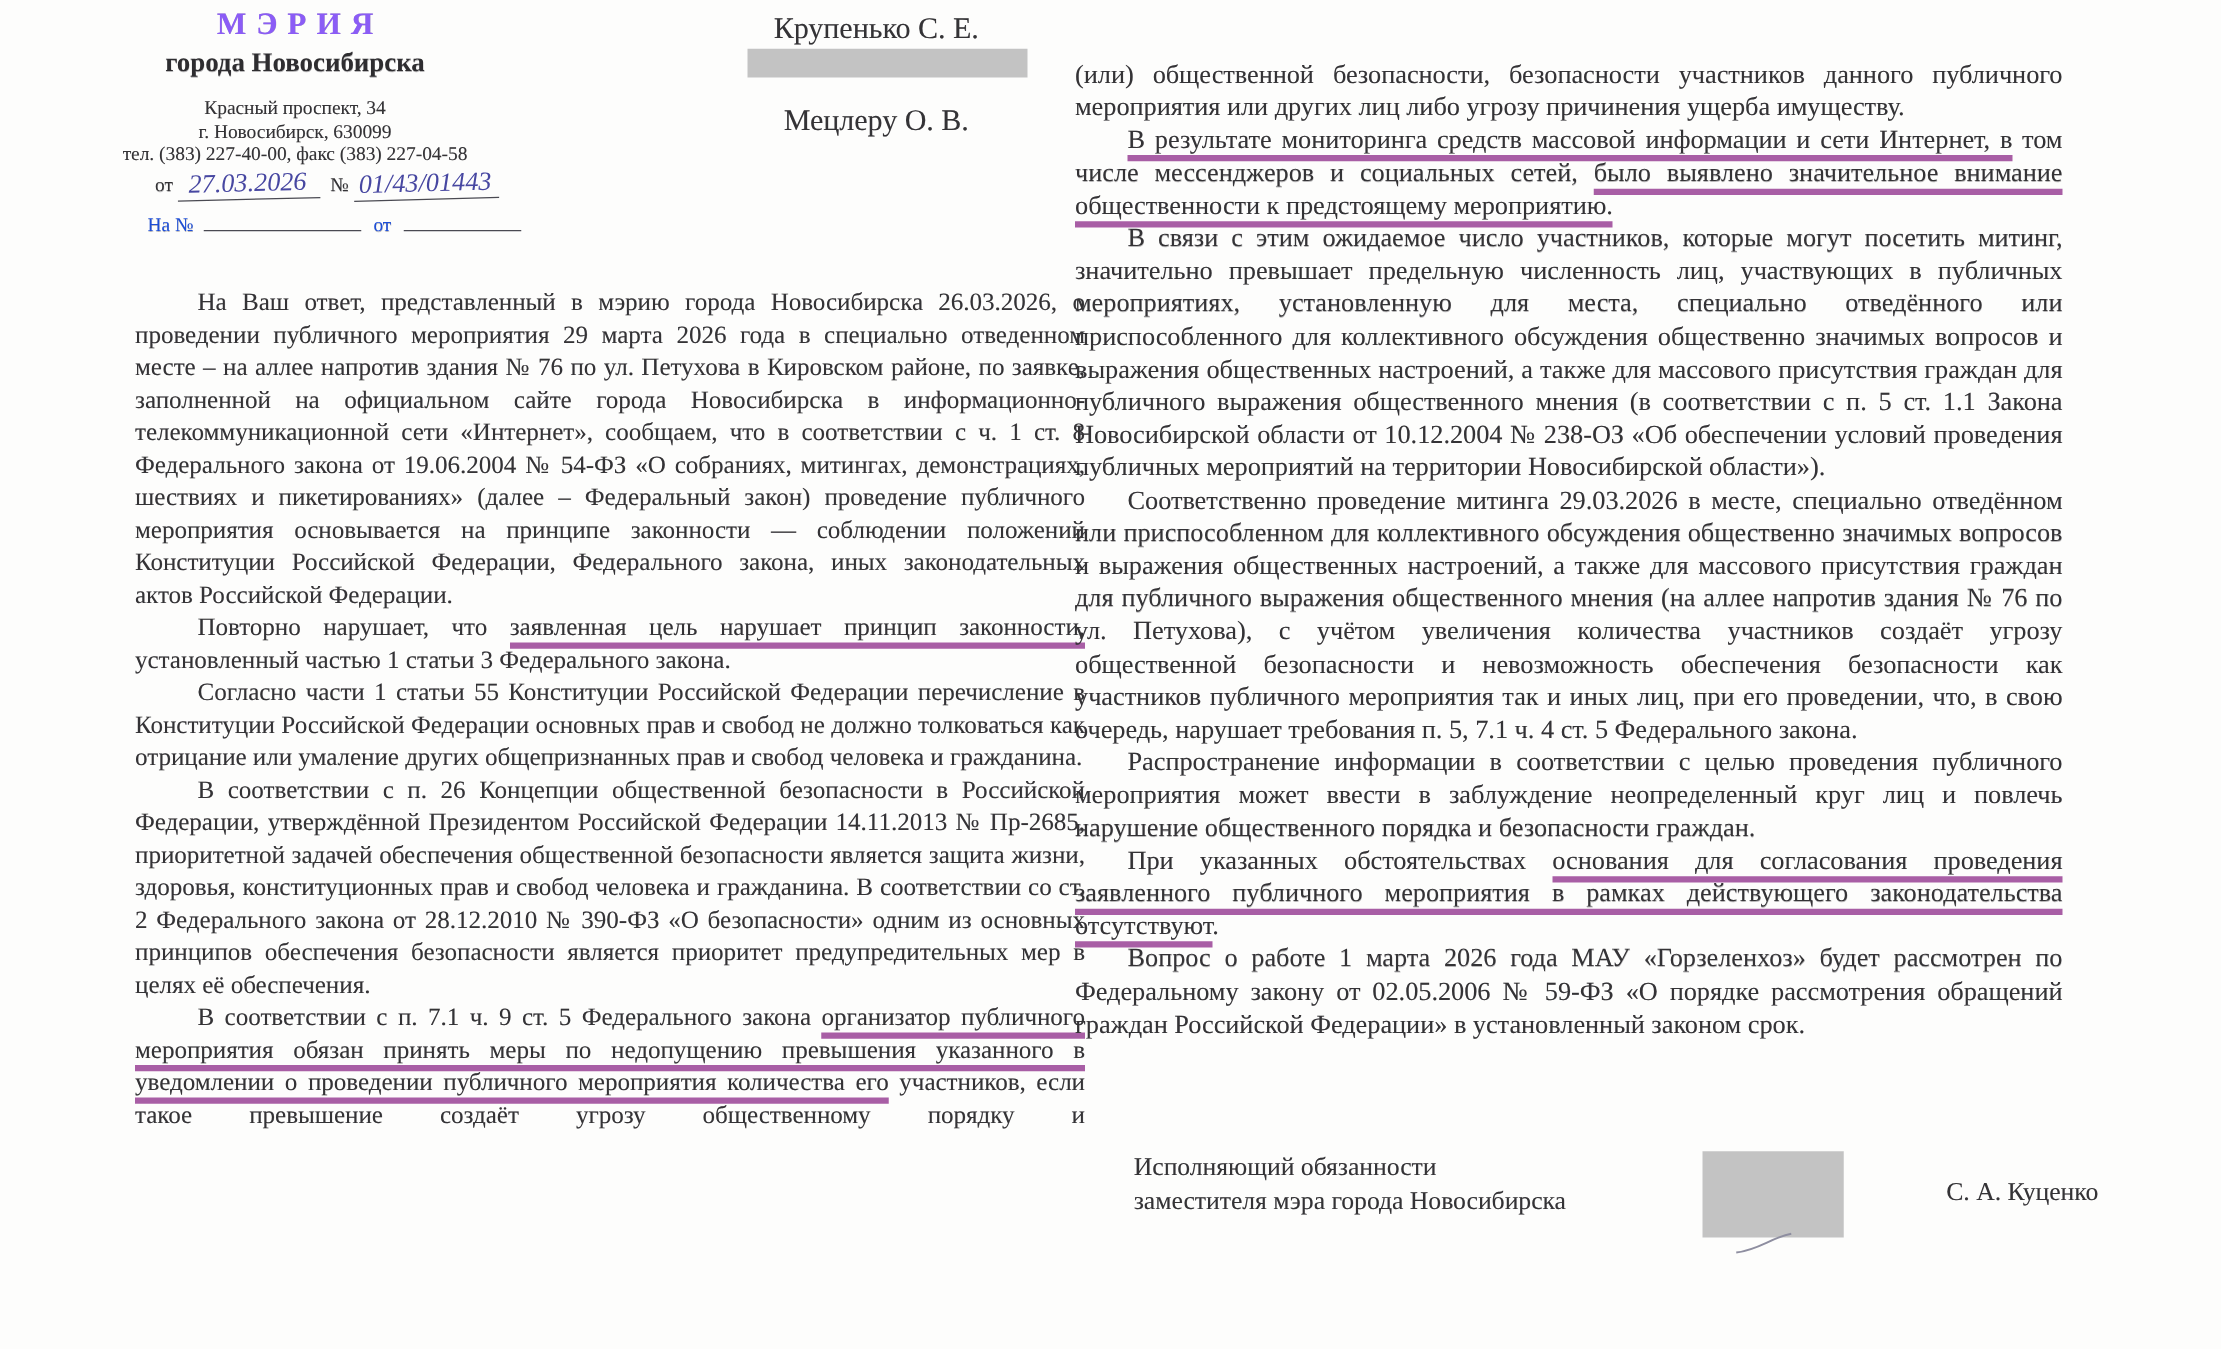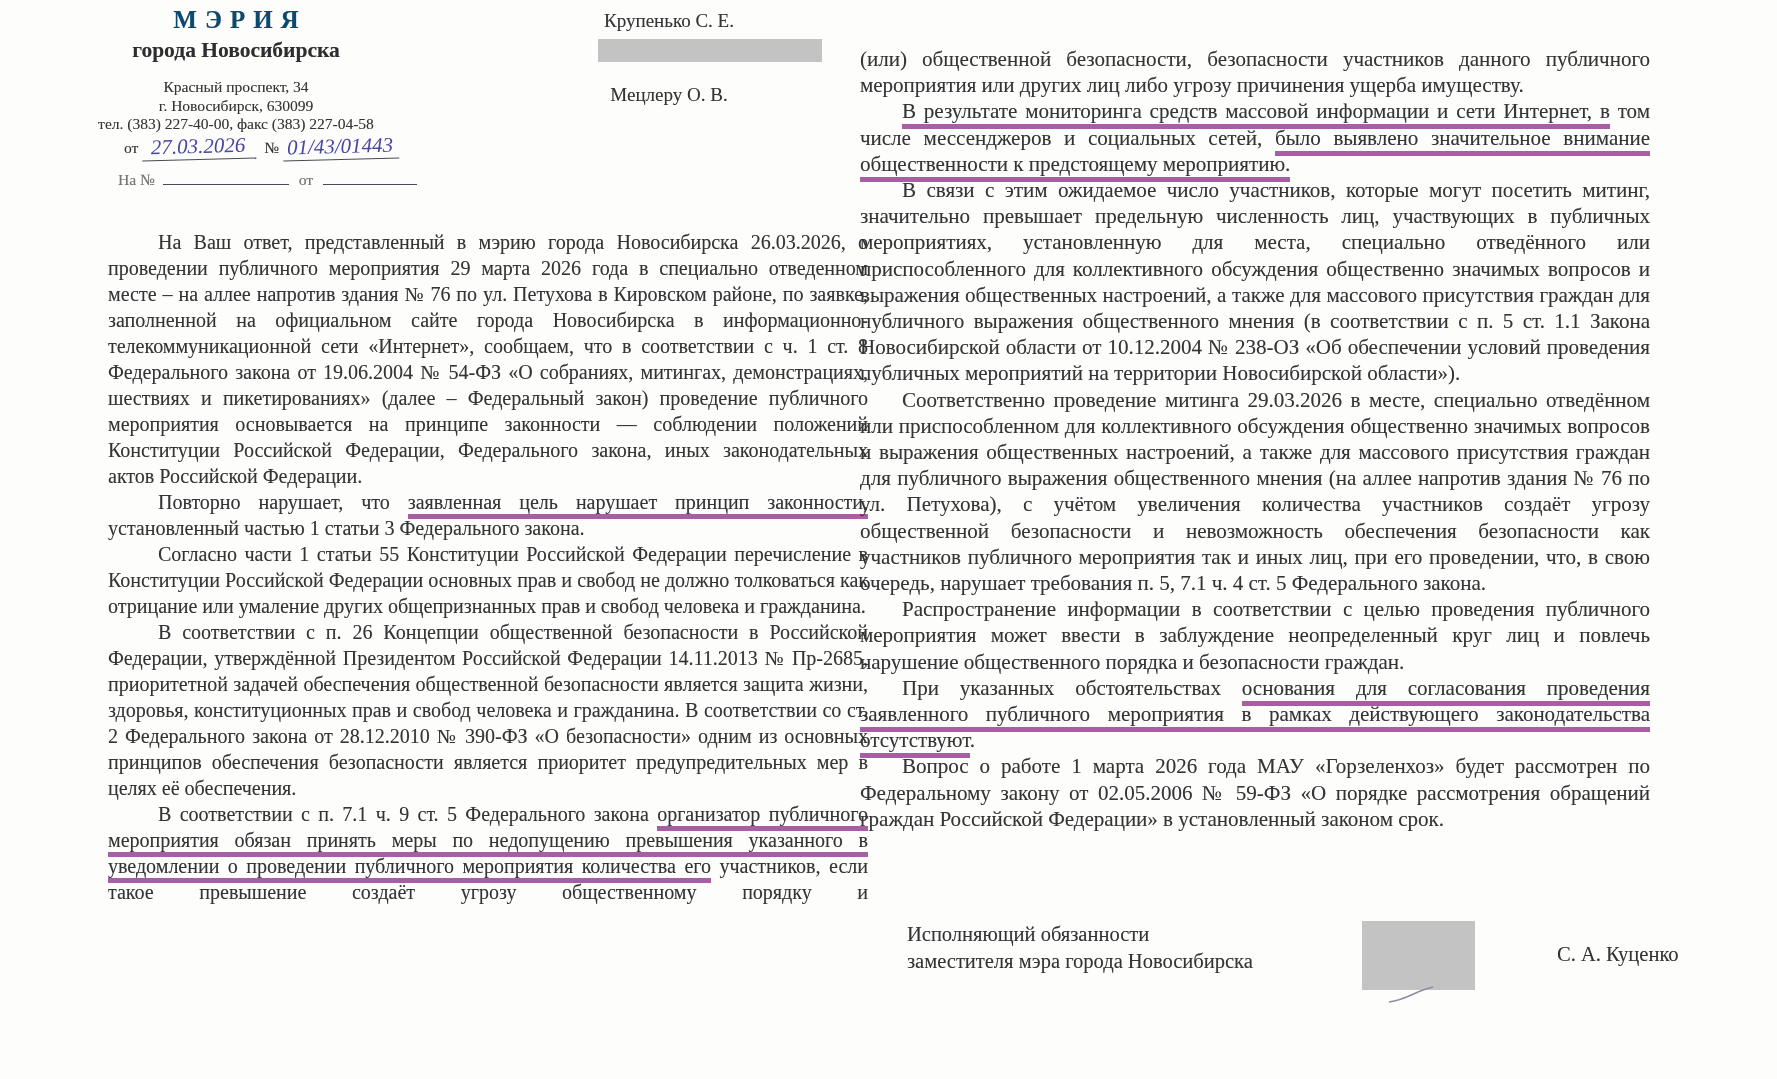--- a/index.html
+++ b/index.html
@@ -5,36 +5,36 @@
   html,body{margin:0;padding:0;background:#e8e8e8;}
   #canvas{
     position:relative;width:1777px;height:1079px;overflow:hidden;
     background:#fdfdfc;
     font-family:"Liberation Serif","DejaVu Serif",serif;
     color:#343336;
     text-shadow:0.2px 0.2px 0.5px rgba(60,58,62,0.35);
   }
   
   .letterhead{position:absolute;left:90px;top:6px;width:292px;text-align:center;}
-  .org1{font-weight:bold;font-size:25px;letter-spacing:8px;padding-left:8px;color:#0c4a6e;}
+  .org1{font-weight:bold;font-size:25px;letter-spacing:8px;padding-left:8px;color:#8b5cf6;}
   .org2{font-weight:bold;font-size:21.5px;margin-top:4px;color:#2e2d30;}
   .addr{margin-top:15px;font-size:15.5px;line-height:18.5px;}
   .numline{position:absolute;left:120px;top:134px;font-size:15.5px;white-space:nowrap;}
   .hw{
     display:inline-block;font-style:italic;font-size:21px;color:#4747a1;
     text-shadow:none;border-bottom:1.6px solid #4a4a52;
     transform:rotate(-1.5deg);padding:0 6px 0 4px;min-width:104px;text-align:center;
   }
   .numline .lbl{margin:0 4px;}
-  .refline{position:absolute;left:118px;top:170px;font-size:15.5px;white-space:nowrap;color:#737373;}
+  .refline{position:absolute;left:118px;top:170px;font-size:15.5px;white-space:nowrap;color:#1d4ed8;}
   .blank{display:inline-block;border-bottom:1.4px solid #4a4a52;height:14px;vertical-align:baseline;}
   .blank.b1{width:126px;margin:0 10px 0 8px;}
   .blank.b2{width:94px;margin-left:10px;}
   
-  .addressees{position:absolute;left:528px;top:10px;width:282px;text-align:center;font-size:19px;}
+  .addressees{position:absolute;left:560px;top:10px;width:282px;text-align:center;font-size:24px;}
   .addr-name{display:block;}
   .redact{position:absolute;background:#c3c3c3;}
   .redact.r1{left:598px;top:39px;width:224px;height:23px;}
   
   .body-col{position:absolute;text-align:justify;}
   .body-col p{margin:0;}
   #left-body{left:108px;top:229px;width:760px;font-size:20px;line-height:26px;}
   #right-body{left:860px;top:46px;width:790px;font-size:21px;line-height:26.2px;}
   #left-body .indent{text-indent:50px;}
   #right-body .indent{text-indent:42px;}

